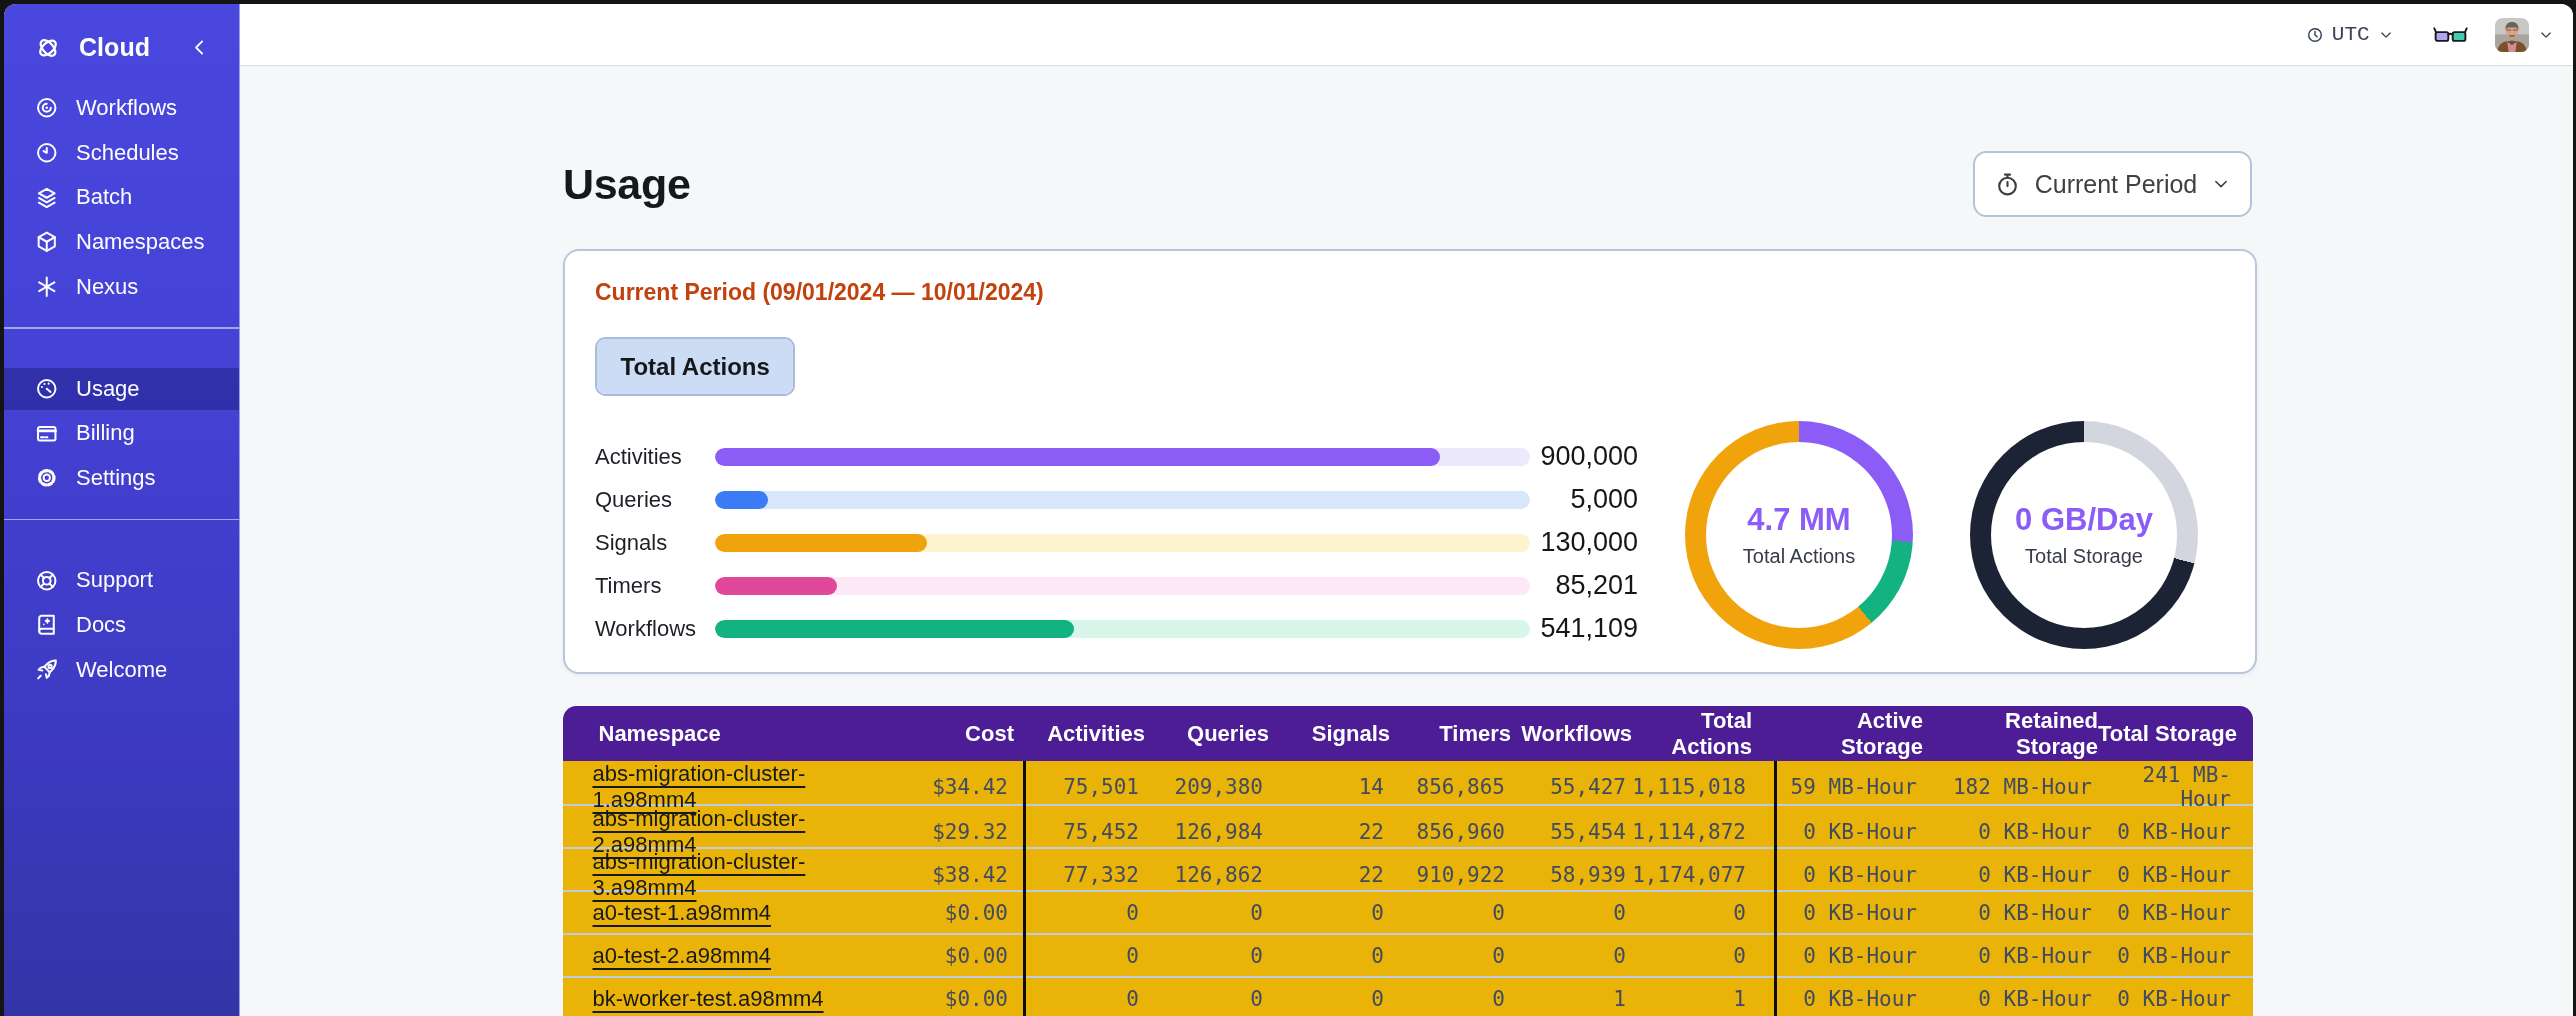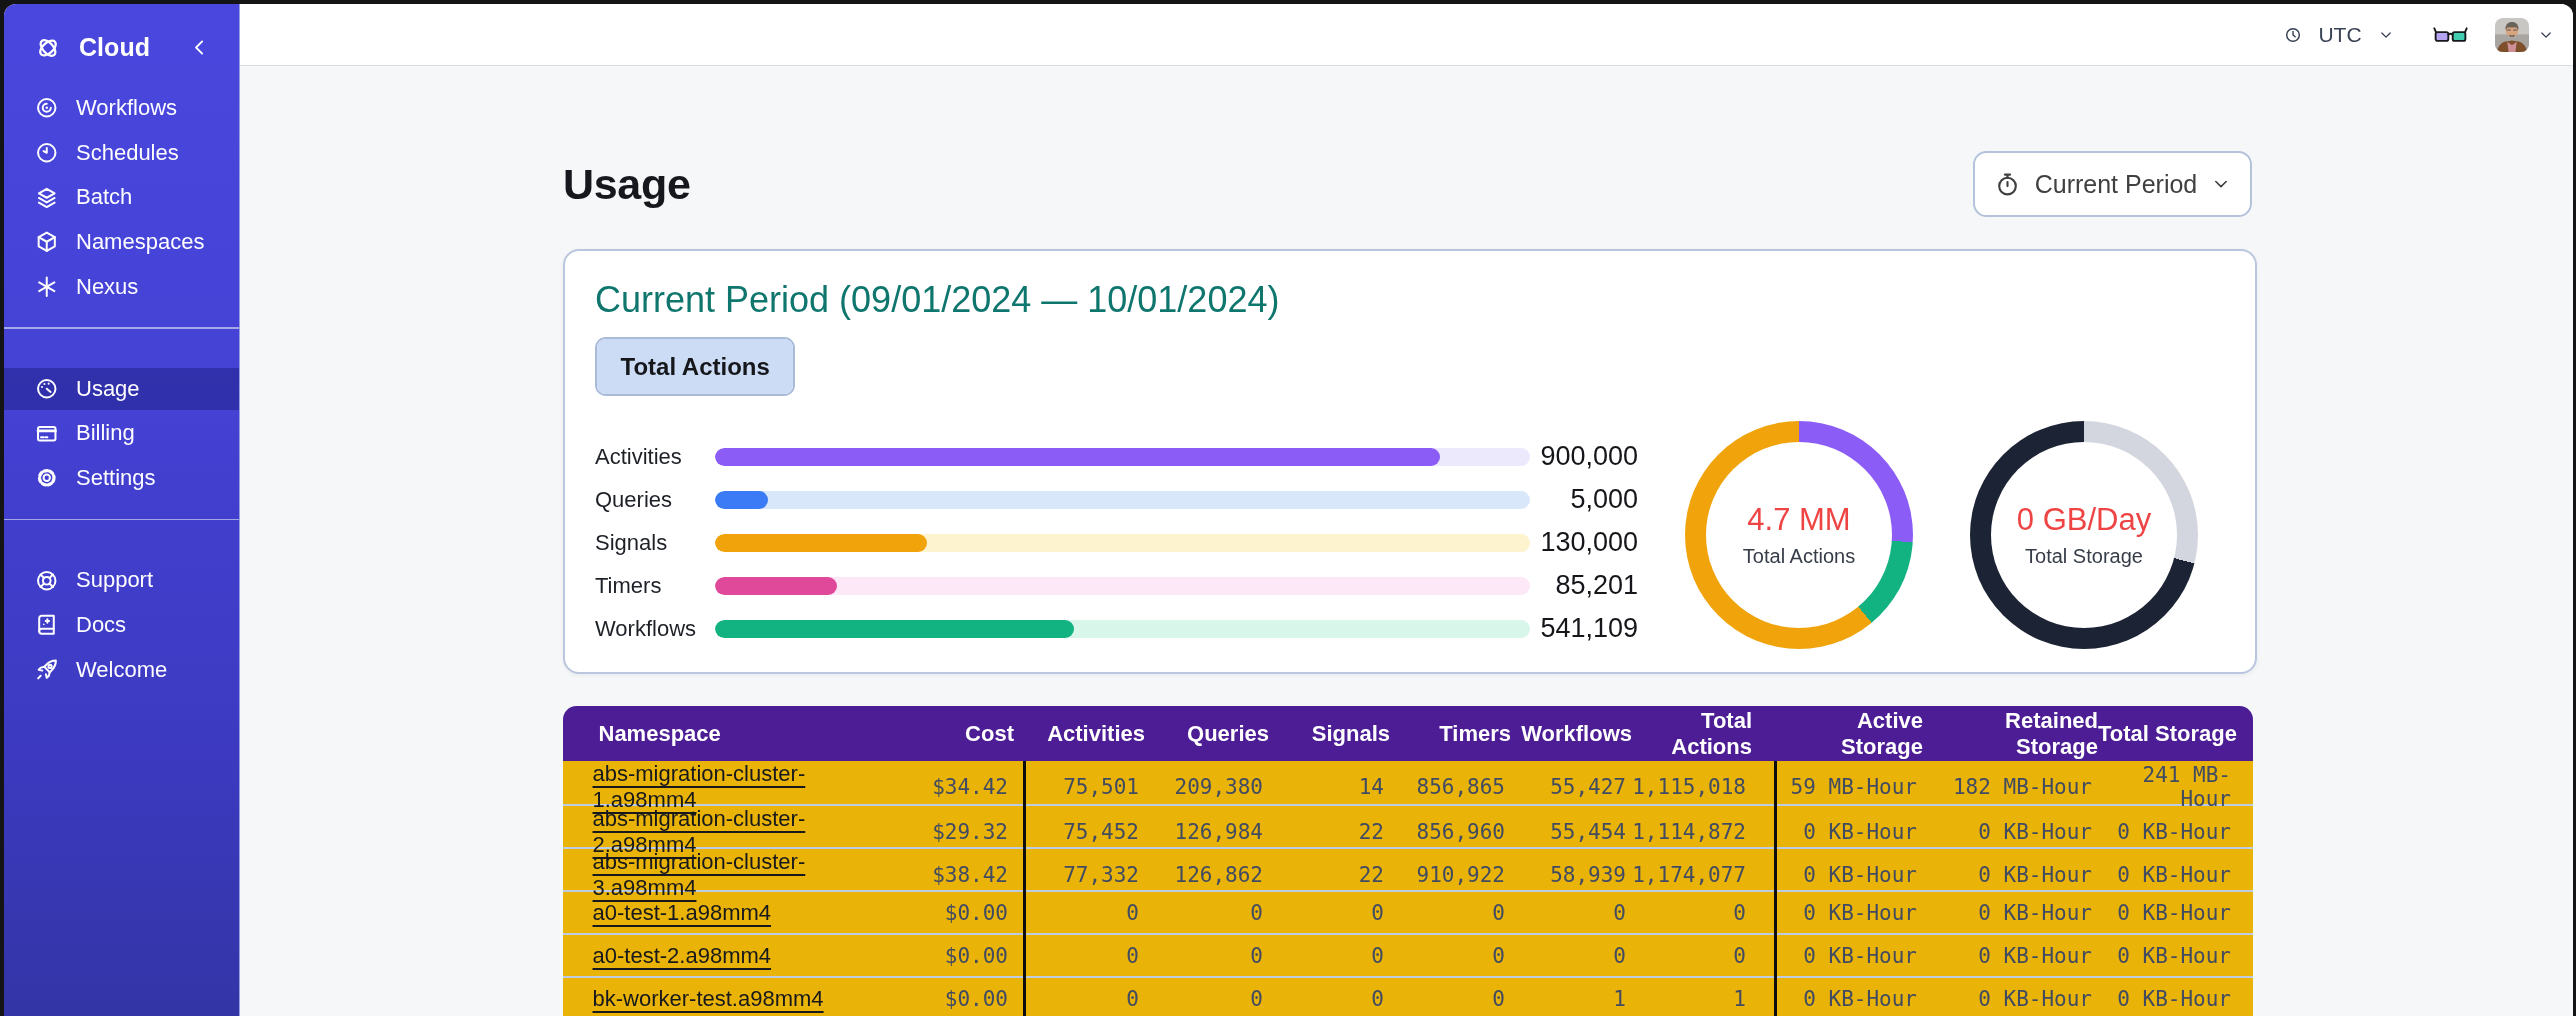--- a/index.html
+++ b/index.html
@@ -20,53 +20,53 @@
   .nav-item.active { background:rgba(8,10,78,0.30); }
   .s-divider { height:1.3px; background:rgba(216,222,240,0.65); width:100%; }
   .icon { display:inline-flex; align-items:center; justify-content:center; flex:0 0 auto; }
   .icon svg { display:block; }
   .nav-gap1 { height:16px; } .nav-gap2 { height:39px; } .nav-gap3 { height:17px; } .nav-gap4 { height:17.4px; }
 
   
   .topbar { position:absolute; left:236px; right:0; top:0; height:62px; background:#fff;
             border-bottom:1.3px solid #d9dce3; z-index:4; display:flex; align-items:center; justify-content:flex-end; }
   .topbar-right { display:flex; align-items:center; padding-right:19px; color:#343e50; }
-  .tz { display:flex; align-items:center; gap:16px; cursor:pointer; }
+  .tz { display:flex; align-items:center; gap:8px; cursor:pointer;font-family:Liberation Mono, monospace; }
   .tz-label { font-size:21px; font-weight:500; color:#3a4354; }
   .glasses { margin-left:39px; cursor:pointer; }
   .avatar { margin-left:27px; width:34px; height:34px; border-radius:8px; overflow:hidden; cursor:pointer; }
   .user-chev { margin-left:9.4px; cursor:pointer; }
 
   
   .content { position:absolute; left:236px; top:64px; right:0; bottom:0; background:#f6f7f9; }
   .page-title { position:absolute; left:559px; top:156px; font-size:43px; font-weight:600; color:#16181d; letter-spacing:-0.3px; }
   .period-btn { position:absolute; left:1969px; top:147px; width:279px; height:66px; background:#fff;
                 border:2px solid #b5c2dc; border-radius:13.4px; display:flex; align-items:center; justify-content:center;
                 gap:13.4px; font-size:25px; font-weight:500; color:#404040; cursor:pointer; }
 
   .card { position:absolute; left:559px; top:245px; width:1694px; height:425px; background:#fff;
           border:2px solid #bac6de; border-radius:16px; box-shadow:0 1.3px 4px rgba(20,30,60,0.05); }
-  .card-title { position:absolute; left:30px; top:28px; font-size:36px; font-weight:400; color:#0f766e; }
+  .card-title { position:absolute; left:30px; top:28px; font-size:23px; font-weight:700; color:#c2410c; }
   .tabs { position:absolute; left:30px; top:86px; display:inline-flex; height:59px;
           border:2px solid #a9bbd9; border-radius:10.7px; overflow:hidden; background:#fff; }
   .tab { display:flex; align-items:center; padding:0 23.5px; font-size:24px; font-weight:600; color:#15171b; cursor:pointer; background:#fff; }
   .tab + .tab { border-left:2px solid #a9bbd9; }
   .tab.active { background:#cddcf5; }
 
   .bars { position:absolute; left:30px; top:184px; width:1043px; }
   .bar-row { height:43px; display:flex; align-items:center; }
   .bar-label { width:120px; font-size:22px; color:#1d2127; }
   .bar-track { width:815px; height:18px; border-radius:9.4px; position:relative; overflow:hidden; }
   .bar-fill { position:absolute; left:0; top:0; bottom:0; border-radius:9.4px; }
   .bar-value { width:108px; text-align:right; font-size:27px; color:#14161a; }
 
   .donut { position:absolute; width:228px; height:228px; border-radius:50%; }
   .donut-hole { position:absolute; left:21px; top:21px; width:186px; height:186px; border-radius:50%; background:#fff;
                 display:flex; flex-direction:column; align-items:center; justify-content:center; gap:6.7px; }
-  .donut-value { font-size:31px; font-weight:400; color:#ef4444; }
+  .donut-value { font-size:31px; font-weight:700; color:#8b5cf6; }
   .donut-label { font-size:20px; color:#363c48; }
 
   
   .table-wrap { position:absolute; left:559px; top:702px; width:1690px; height:310px; overflow:hidden; }
   .tgrid { display:grid; grid-template-columns:322px 139px 115px 124px 121px 121px 121px 120px 28px 143px 175px 159px; align-items:center; }
   .thead { height:55px; background:#4c1d95; border-radius:13.4px 13.4px 0 0; color:#fff; font-size:22px; font-weight:600;padding-left:6px; }
   .thead .c0 { padding-left:29.5px; }
   .num { text-align:right; }
   .thead .c1 { padding-right:16px; } .thead .c11 { padding-right:20px; }
   .trow { height:43px; background:#eab308; font-family:"DejaVu Sans Mono","Liberation Mono",monospace; font-size:21px; color:#414b61; }

